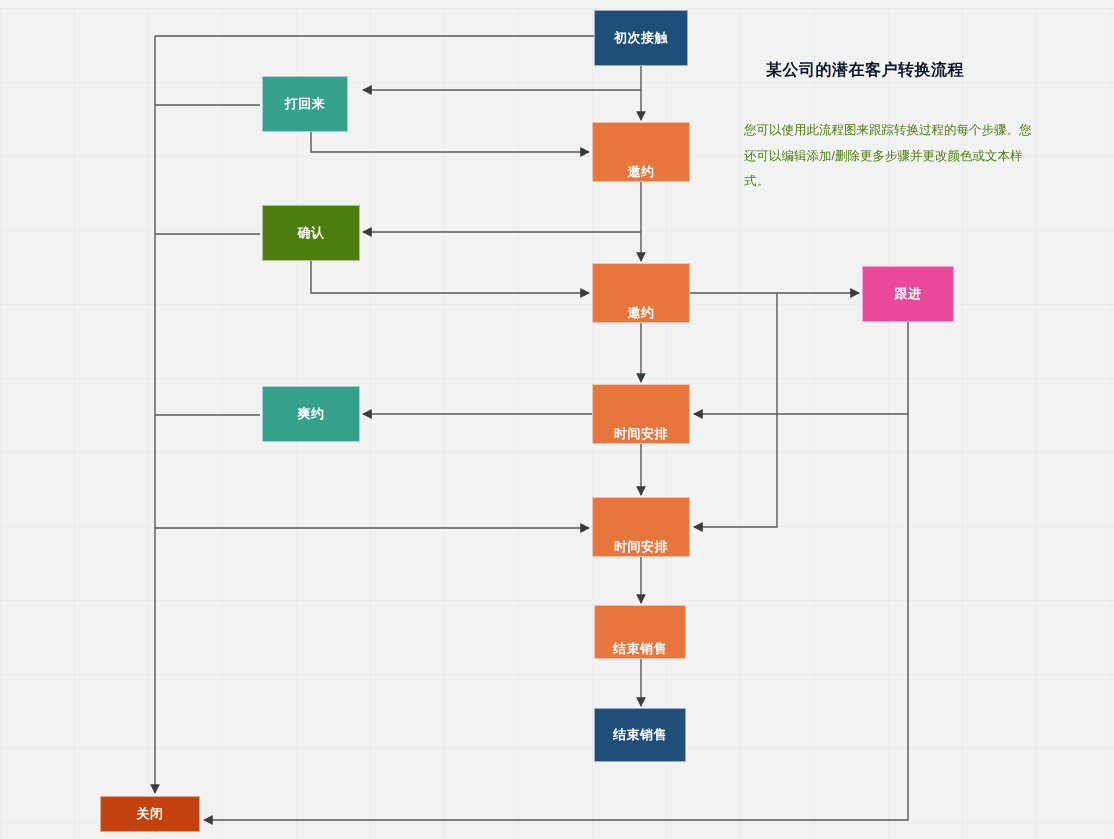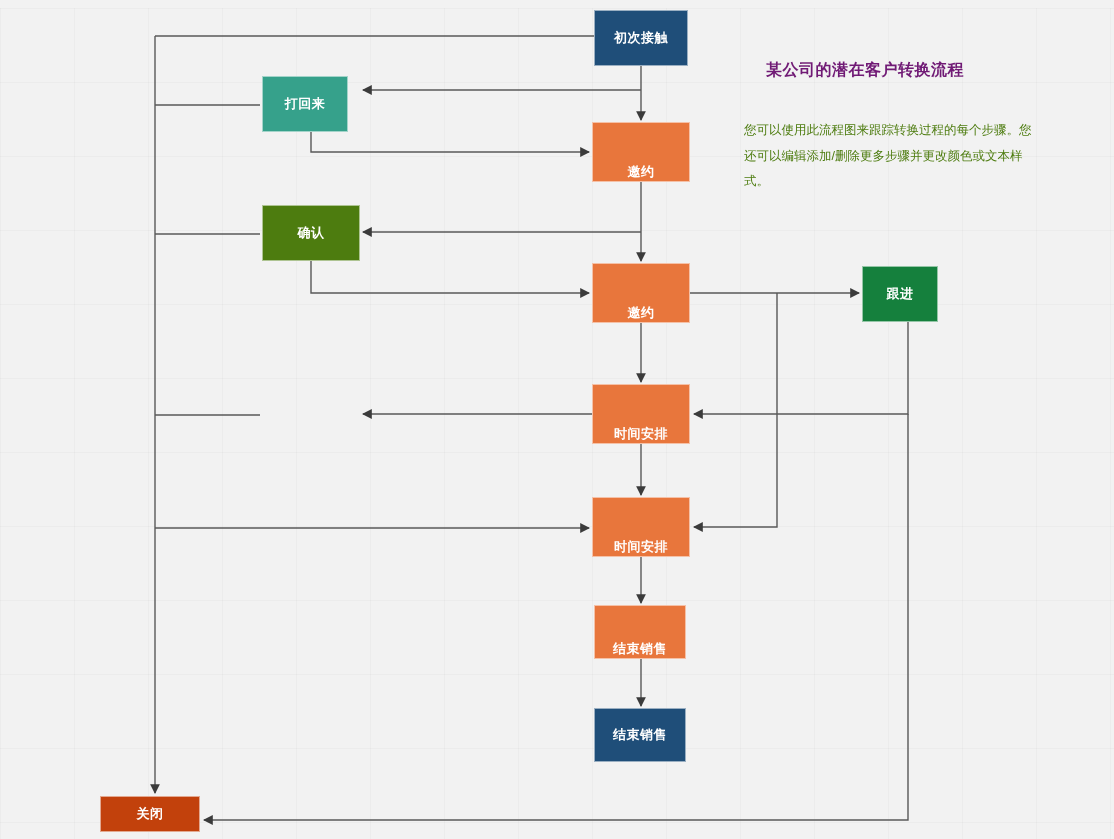--- a/index.html
+++ b/index.html
@@ -54,21 +54,21 @@
     border: 1px solid rgba(255,255,255,0.55);
   }
   .node.blue   { background: #1f4e79; }
   .node.orange { background: #e8763c; align-items: flex-end; }
   .node.green  { background: #36a18b; }
 
   .title {
     position: absolute;
     font-size: 16px;
     font-weight: 700;
-    color: #701a75;
+    color: #0f172a;
     letter-spacing: 0.5px;
     white-space: nowrap;
   }
   .desc {
     position: absolute;
     font-size: 12.5px;
     color: #4d7c0f;
     line-height: 2.05;
     width: 290px;
     text-align: left;
@@ -119,22 +119,25 @@
     </div>
   <div class="node orange" style="left: 592px; top: 114px; width: 98px; height: 60px; background: rgb(232, 118, 60);">
       <span>邀约</span>
     </div>
   <div class="node green" style="left: 262px; top: 197px; width: 98px; height: 56px; background: #4d7c0f;">
       <span>确认</span>
     </div>
   <div class="node orange" style="left: 592px; top: 255px; width: 98px; height: 60px; background: rgb(232, 118, 60);">
       <span>邀约</span>
     </div>
-  <div class="node green" style="left: 862px; top: 258px; width: 76px; height: 56px; background: #15803d;">
+  <div class="node green" style="left: 862px; top: 258px; width: 92px; height: 56px; background: #ec4899;">
       <span>跟进</span>
+    </div>
+  <div class="node green" style="left: 262px; top: 378px; width: 98px; height: 56px; background: rgb(54, 161, 139);">
+      <span>爽约</span>
     </div>
   <div class="node orange" style="left: 592px; top: 376px; width: 98px; height: 60px; background: rgb(232, 118, 60);">
       <span>时间安排</span>
     </div>
   <div class="node orange" style="left: 592px; top: 489px; width: 98px; height: 60px; background: rgb(232, 118, 60);">
       <span>时间安排</span>
     </div>
   <div class="node orange" style="left: 594px; top: 597px; width: 92px; height: 54px; background: rgb(232, 118, 60);">
       <span>结束销售</span>
     </div>

